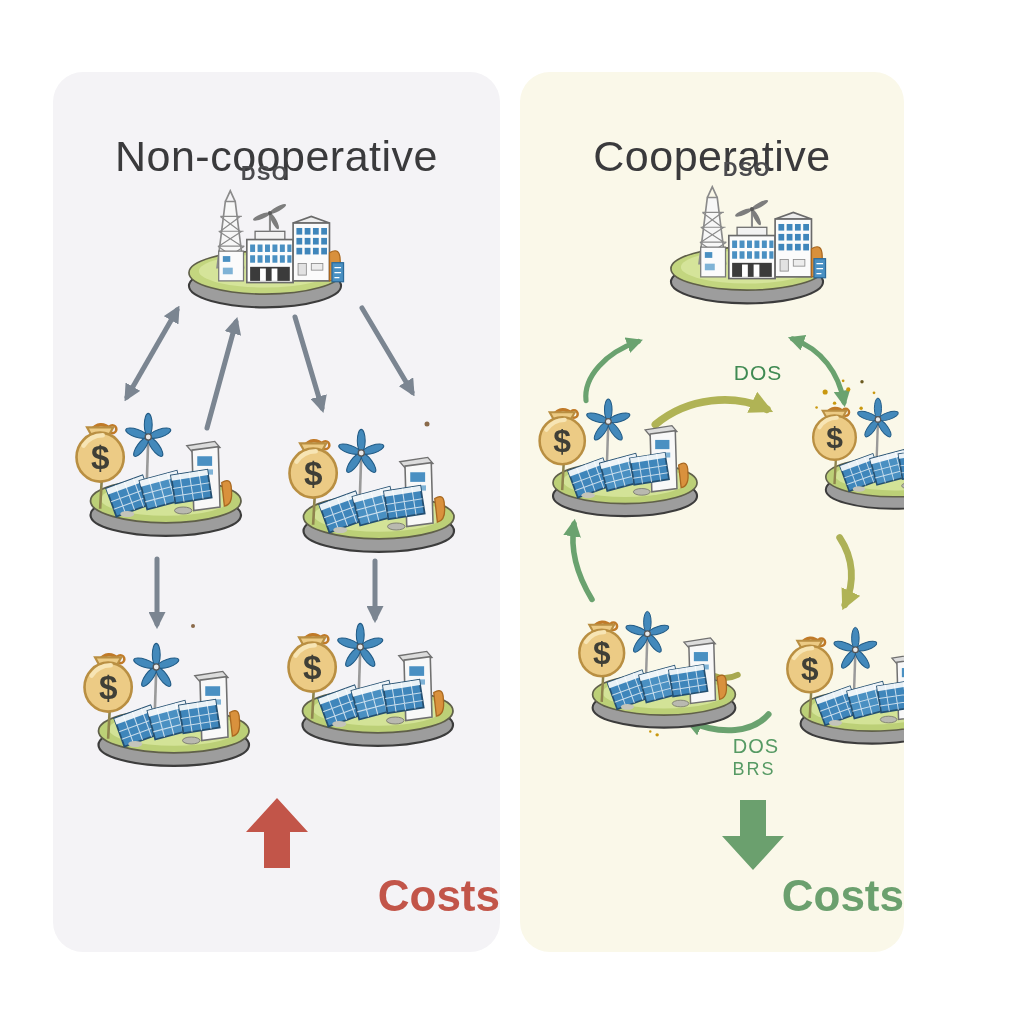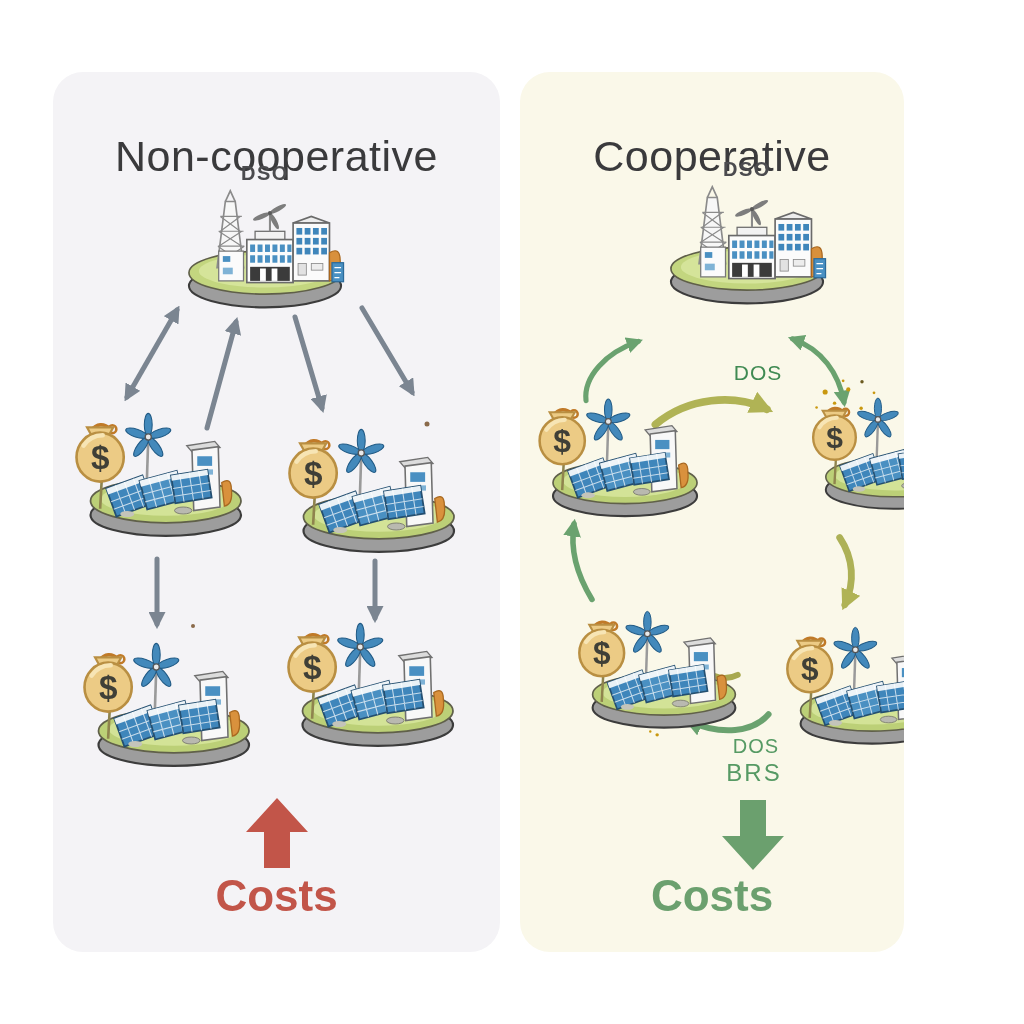--- a/index.html
+++ b/index.html
@@ -9,28 +9,28 @@
   }
   .panel{position:absolute;top:72px;height:880px;border-radius:30px;overflow:hidden;}
   .panel.left{left:53px;width:447px;background:#f4f3f6;}
   .panel.right{left:520px;width:384px;background:#faf8e9;}
   .title{position:absolute;top:24px;left:0;width:100%;text-align:center;
     font-size:43px;font-weight:400;color:#3a3a3c;letter-spacing:.5px;}
   .dso-wrap{position:absolute;text-align:center;}
   .dso-label{font-size:20px;font-weight:700;color:#4b4b4e;letter-spacing:1.5px;}
   .illus{position:absolute;}
   .overlay{position:absolute;left:0;top:0;width:100%;height:100%;pointer-events:none;}
-  .costs{position:absolute;left:0;width:100%;text-align:center;font-size:44px;font-weight:700;top:799px;}
+  .costs{position:absolute;left:0;width:100%;text-align:right;font-size:44px;font-weight:700;top:799px;}
   .costs.red{color:#c25549;}
   .costs.green{color:#6ba06e;}
   .block-arrow{position:absolute;}
   .flow-label{position:absolute;text-align:center;font-weight:400;}
   .flow-label.top-dos{left:203px;top:289px;width:70px;font-size:21px;color:#3f8a52;letter-spacing:1px;}
   .flow-label.bot-dos{left:200px;top:663px;width:72px;font-size:20px;color:#569a64;letter-spacing:1px;}
-  .flow-label.bot-brs{left:198px;top:687px;width:72px;font-size:24px;color:#569a64;letter-spacing:2px;}
+  .flow-label.bot-brs{left:198px;top:687px;width:72px;font-size:18px;color:#569a64;letter-spacing:2px;}
   svg{display:block;}
   .defs-holder{position:absolute;width:0;height:0;}
 </style>
 </head>
 <body>
 
 <svg class="defs-holder" aria-hidden="true">
   <defs>
     <marker id="mh-gray" viewBox="0 0 10 10" refX="7" refY="5" markerWidth="3.4" markerHeight="3.4" orient="auto-start-reverse">
       <path d="M0,0 L10,5 L0,10 z" fill="#7b8591"></path>

